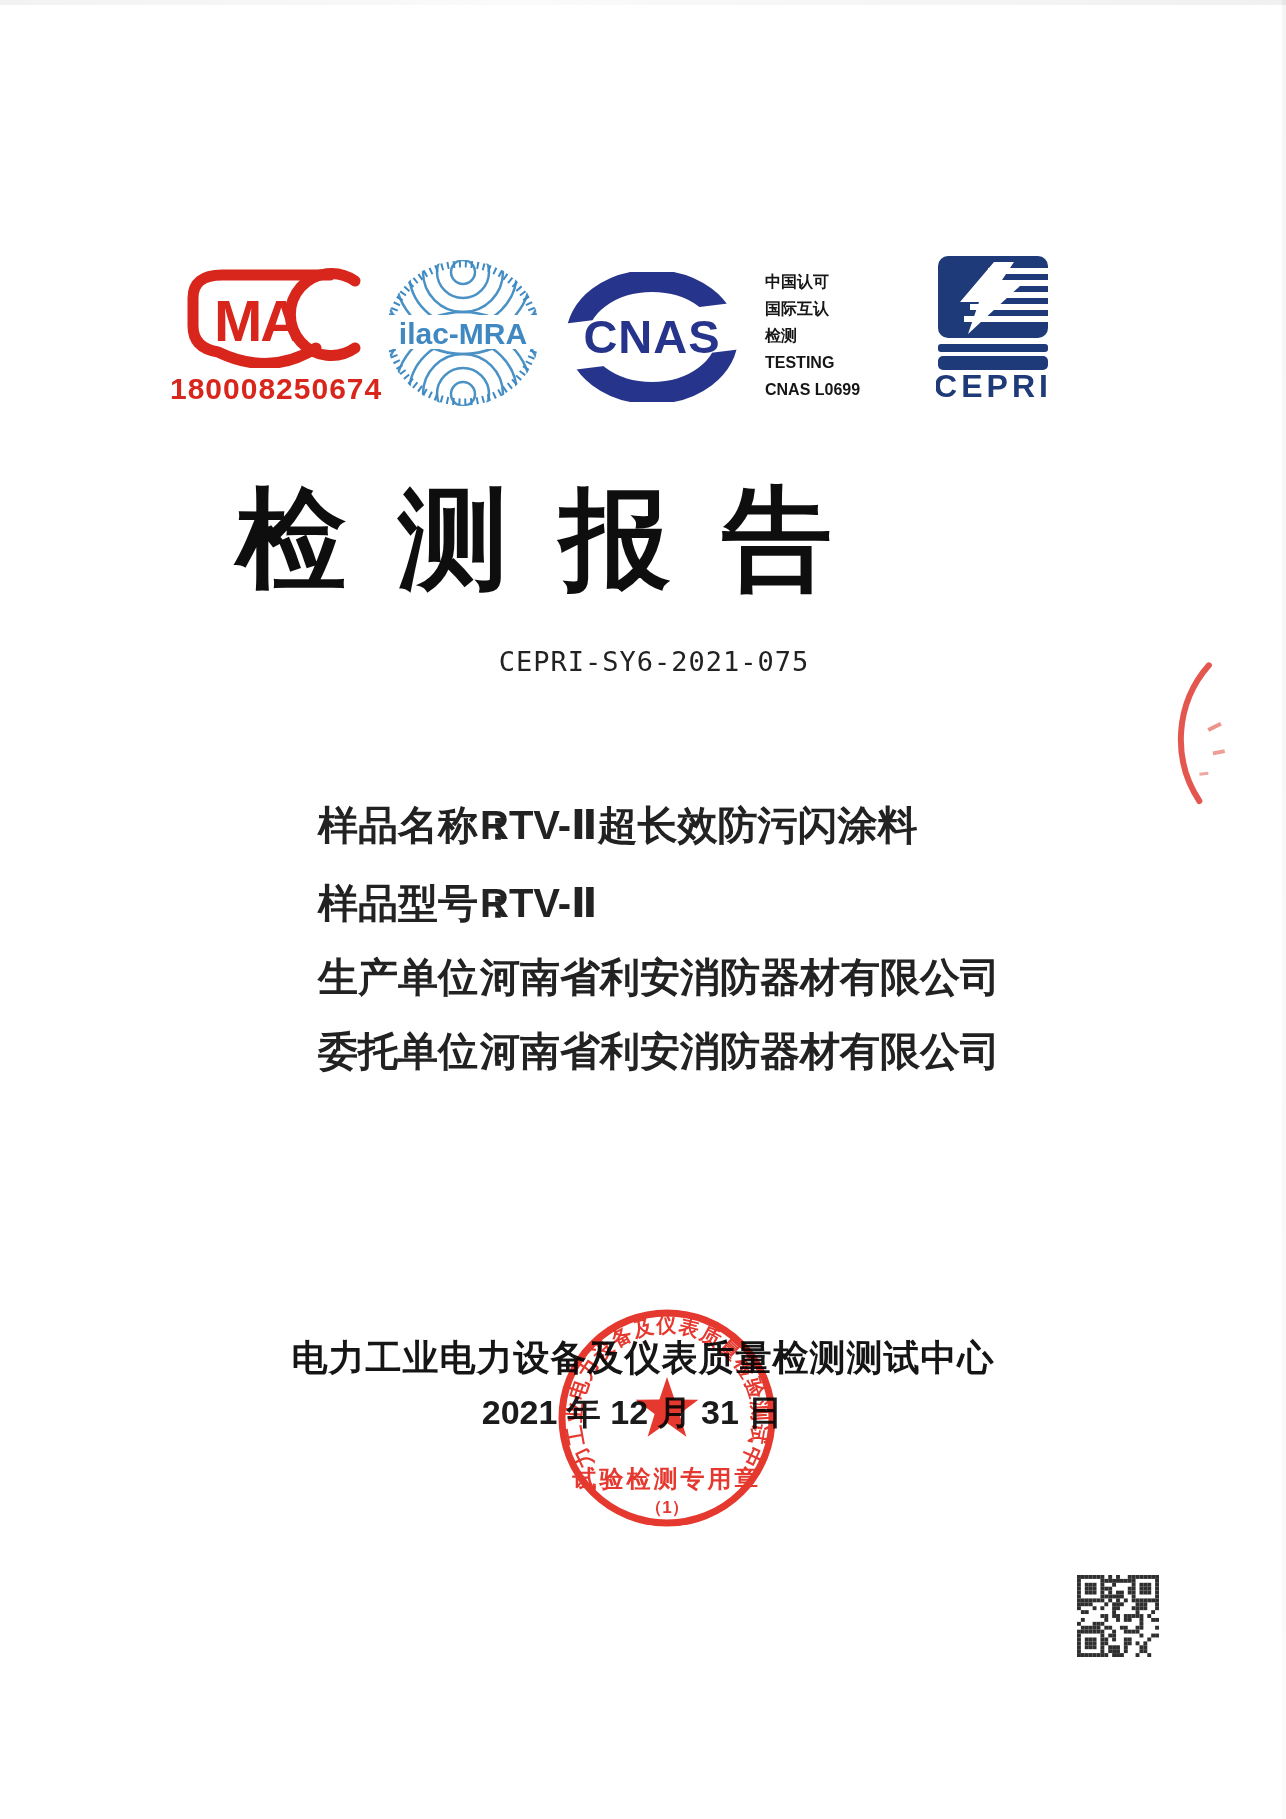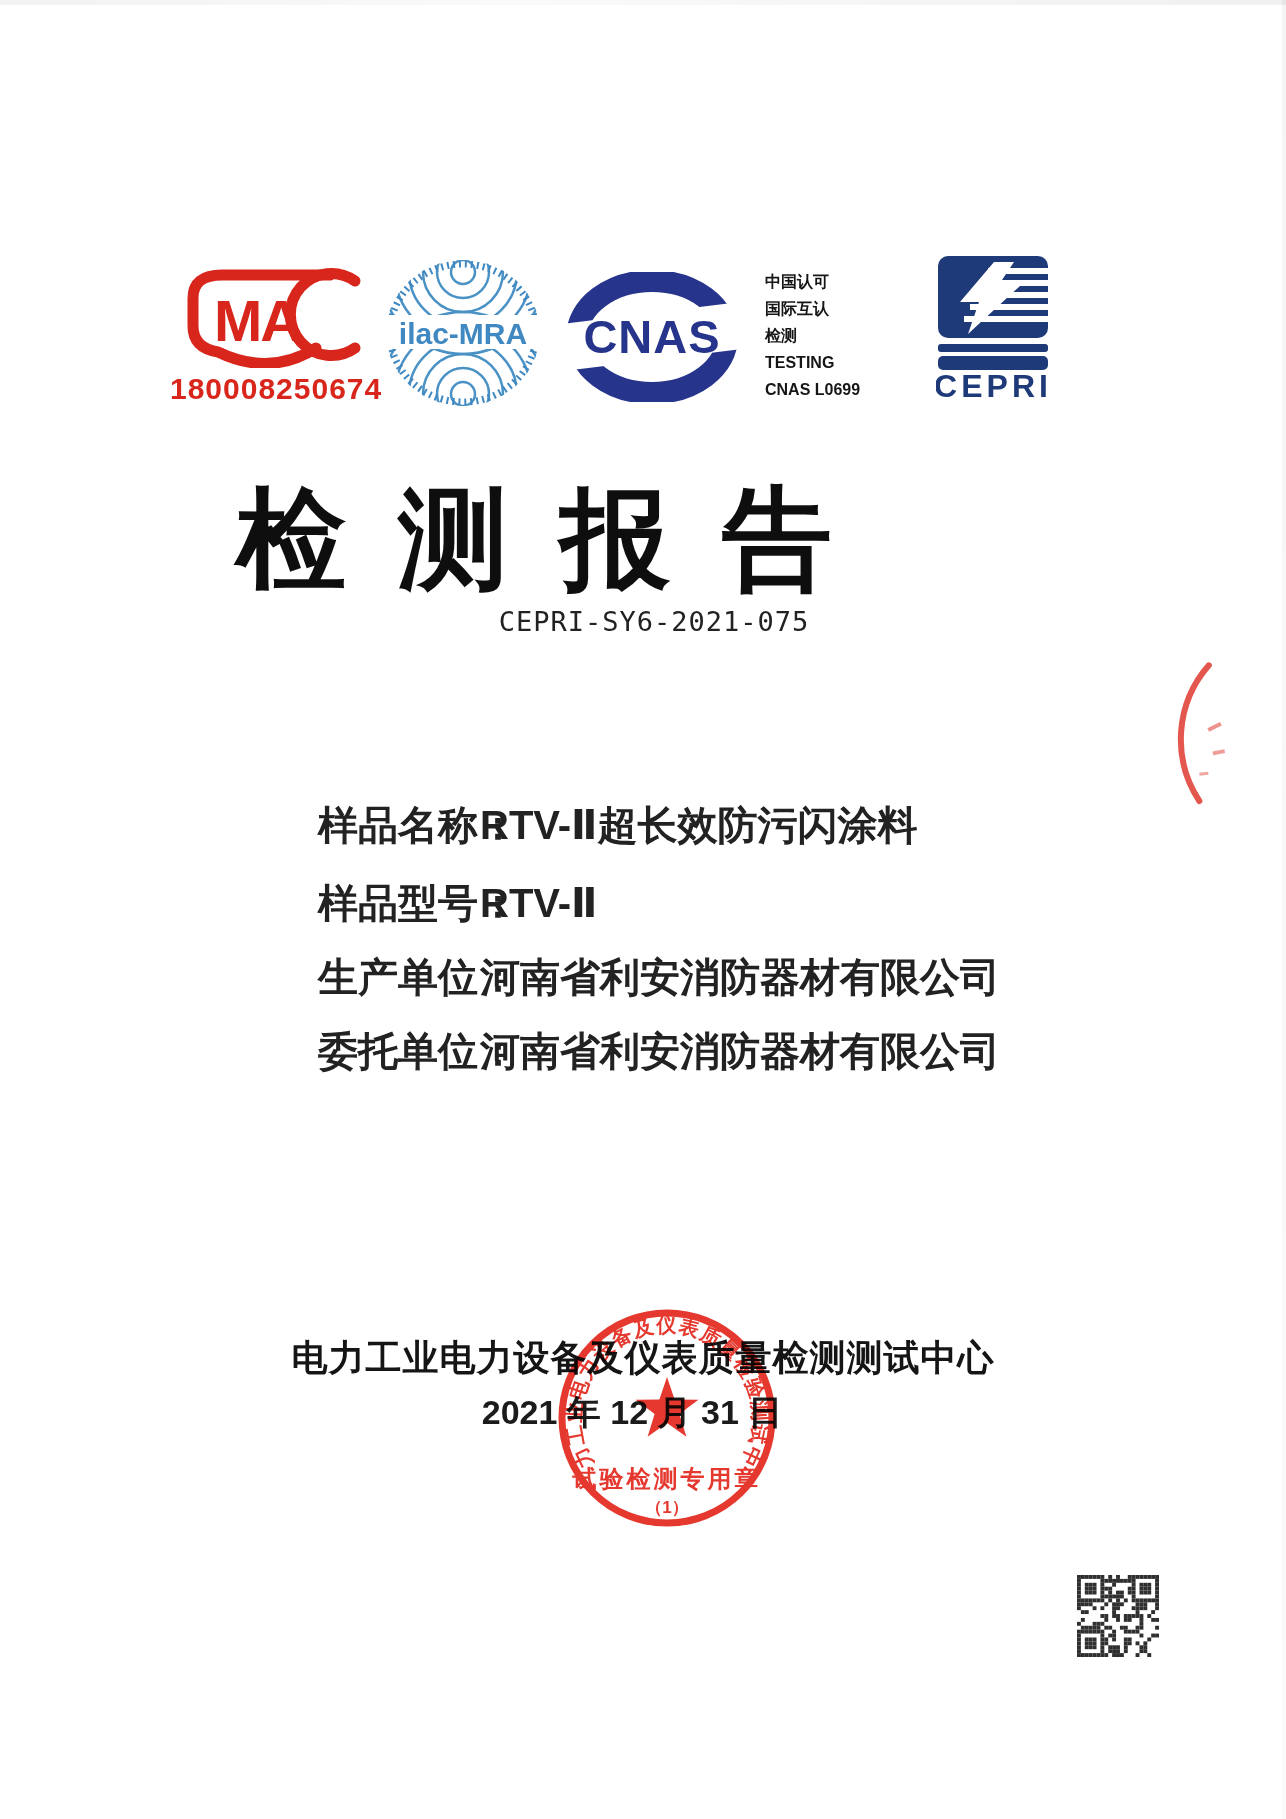--- a/index.html
+++ b/index.html
@@ -22,21 +22,21 @@
   .accred{left:765px;top:268px;line-height:27px;font-size:16px;font-weight:bold;color:#161616;}
   .cepri{left:936px;top:256px;}
 
   
   .report-title{left:0;top:466px;width:1090px;text-align:center;
     font-size:110px;font-weight:900;letter-spacing:52px;color:#0e0e0e;}
   .report-title span{display:inline-block;transform:translateX(15px);}
   .report-no{left:0;top:606px;width:1286px;text-align:center;
     font-family:"DejaVu Sans Mono","Liberation Mono",monospace;
     font-size:27px;color:#222;letter-spacing:1px;}
-  .report-no span{display:inline-block;transform:translateX(11px);}
+  .report-no span{display:inline-block;transform:translateX(11px);margin-top:40px;}
 
   
   .fields{left:318px;top:798px;width:700px;height:360px;}
   .field-row{position:absolute;left:0;white-space:nowrap;font-size:40px;font-weight:600;color:#222;}
   .field-row .flabel{display:inline-block;width:162px;}
   .r1{top:0;} .r2{top:78px;} .r3{top:152px;} .r4{top:226px;} .r5{top:300px;}
 
   
   .institution{left:0;top:1334px;width:1286px;text-align:center;
     font-size:36px;font-weight:bold;color:#151515;letter-spacing:1px;}

